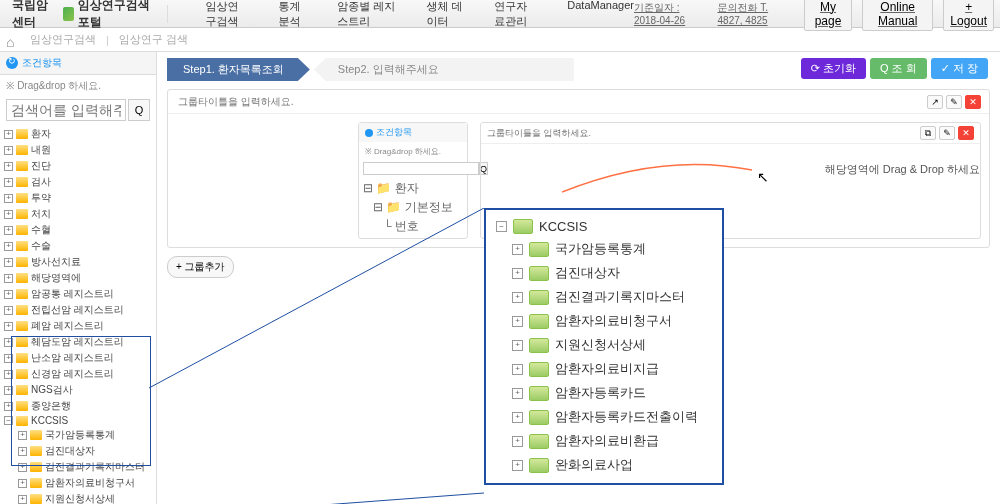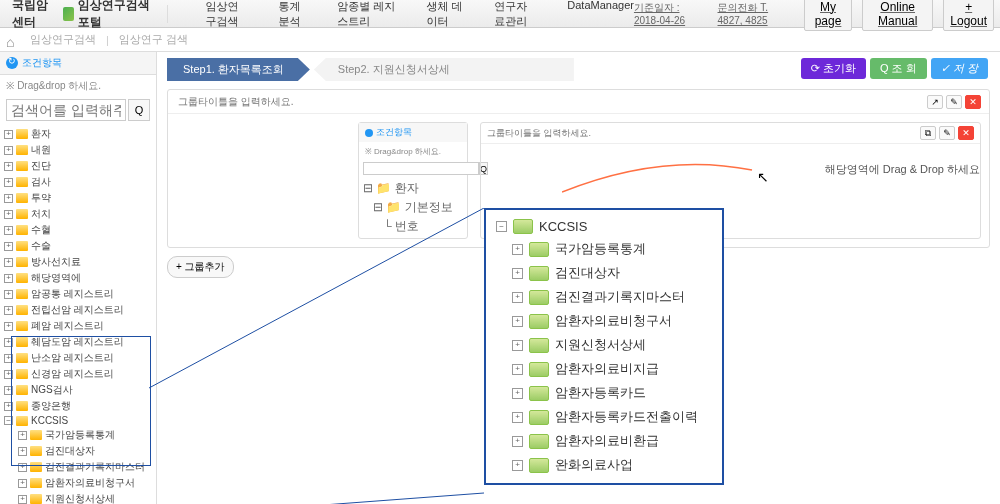--- a/index.html
+++ b/index.html
@@ -44,21 +44,21 @@
     
     .steps { display: flex; gap: 16px; align-items: center; }
     .step { position: relative; padding: 4px 26px 4px 16px; font-size: 11px; }
     .step1 { background: #4a6fa5; color: #fff; clip-path: polygon(0 0, calc(100% - 12px) 0, 100% 50%, calc(100% - 12px) 100%, 0 100%); }
     .step2 { background: #f3f3f3; color: #888; padding-left: 24px; clip-path: polygon(12px 0, 100% 0, 100% 100%, 12px 100%, 0 50%); margin-left: -12px; width: 260px; }
     
     .top-actions { position: absolute; top: 6px; right: 12px; display: flex; gap: 4px; }
     .action-btn { padding: 3px 10px; border-radius: 3px; color: #fff; font-size: 11px; border: none; cursor: pointer; }
     .btn-orange { background: #6d28d9; }
     .btn-green { background: #66bb6a; }
-    .btn-blue { background: #42a5f5; font-style: italic; }
+    .btn-blue { background: #42a5f5; }
     
     .card { border: 1px solid #ddd; border-radius: 3px; margin-top: 8px; position: relative; background: #fff; }
     .card-header { display: flex; align-items: center; padding: 4px 8px; border-bottom: 1px solid #eee; }
     .card-title-input { flex: 0 0 auto; width: 200px; border: none; font-size: 10px; color: #aaa; padding: 2px; }
     .card-icons { margin-left: auto; display: flex; gap: 3px; }
     .ico { width: 16px; height: 14px; border: 1px solid #ccc; border-radius: 2px; display: inline-flex; align-items: center; justify-content: center; font-size: 9px; cursor: pointer; background: #fafafa; }
     .ico.red { background: #f44336; color: #fff; border-color: #f44336; }
     
     .card-body { display: flex; padding: 8px; gap: 12px; min-height: 100px; }
     
@@ -261,21 +261,21 @@
         </div>
         <div class="tree-item indent1">
           <span>암환자의료비지급</span>
         </div>
       </div>
   </div>
 
   <div class="content">
     <div class="steps">
       <div class="step step1">Step1. 환자목록조회</div>
-      <div class="step step2">Step2. 지원신청서상세</div>
+      <div class="step step2">Step2. 입력해주세요</div>
     </div>
     <div class="top-actions">
       <button class="action-btn btn-orange">⟳ <span>초기화</span></button>
       <button class="action-btn btn-green">Q <span>조 회</span></button>
       <button class="action-btn btn-blue">✓ <span>저 장</span></button>
     </div>
 
     <div class="card">
       <div class="card-header">
         <input class="card-title-input" placeholder="그룹타이틀을 입력하세요." style="">

